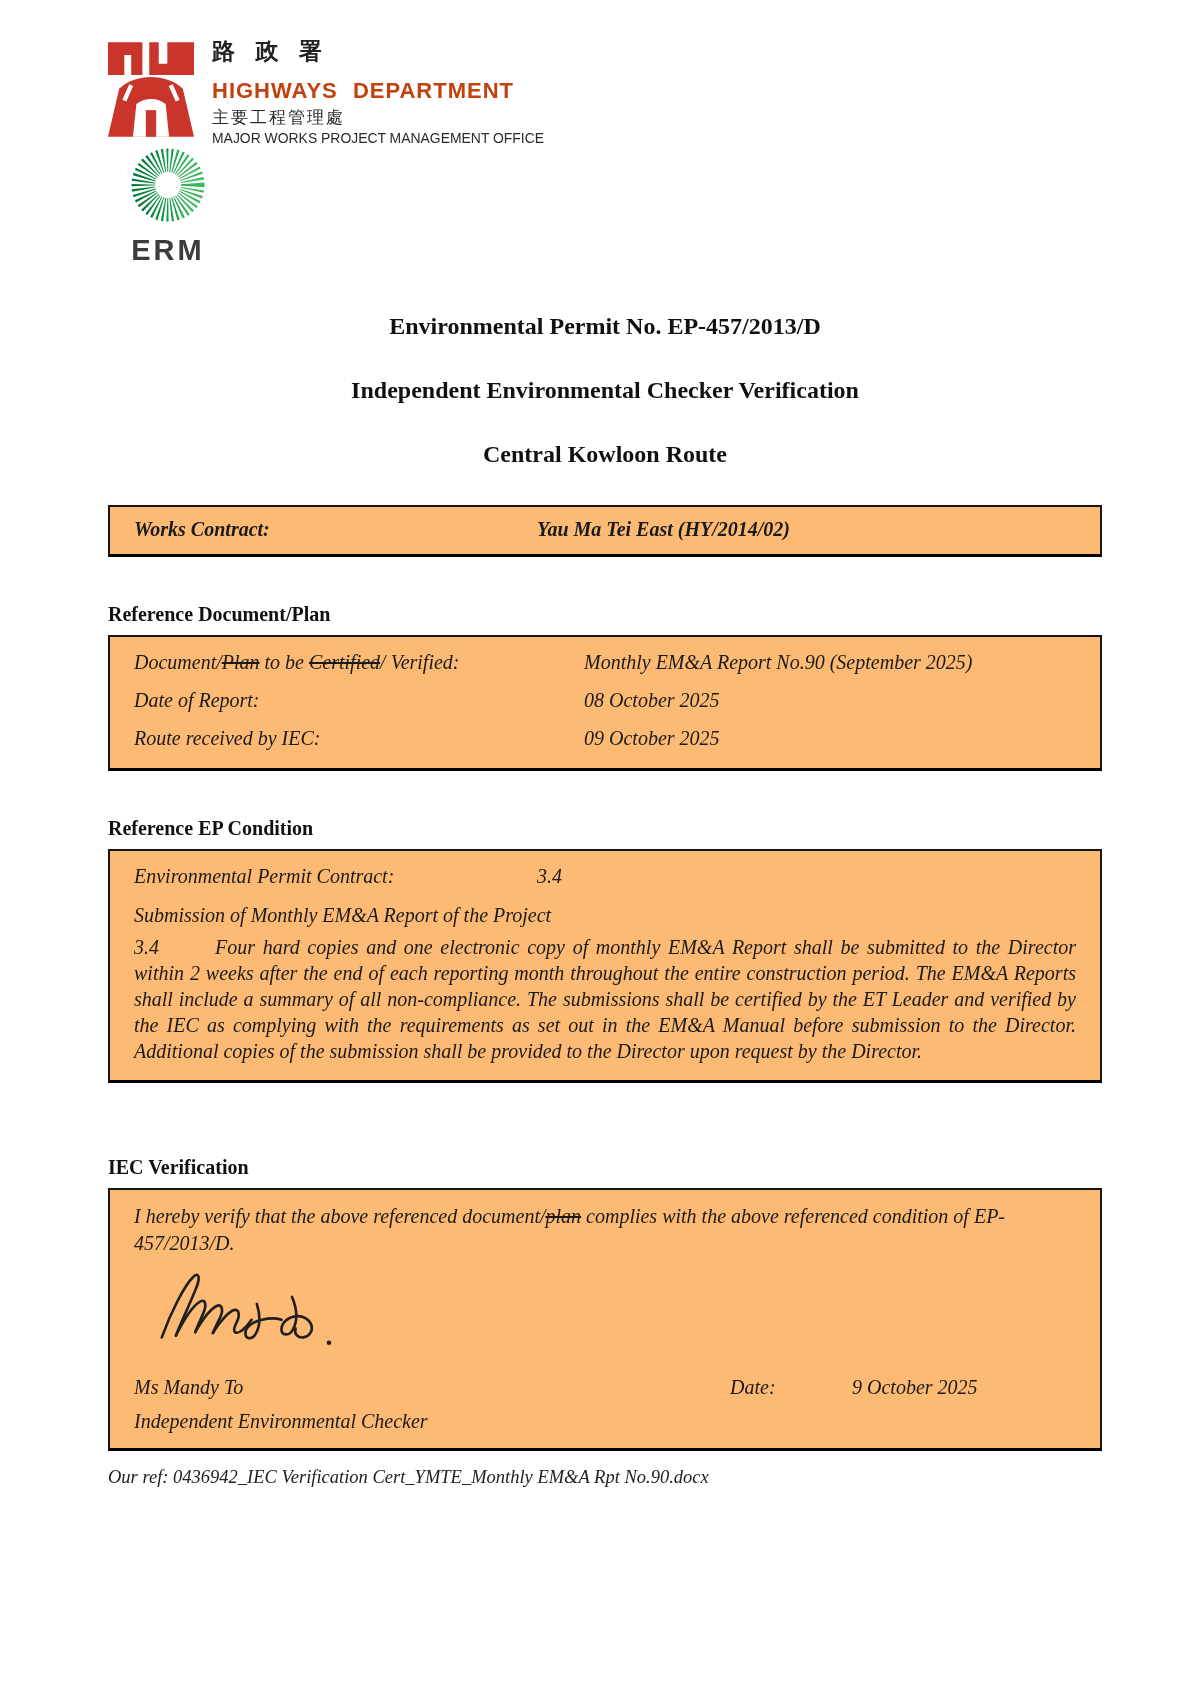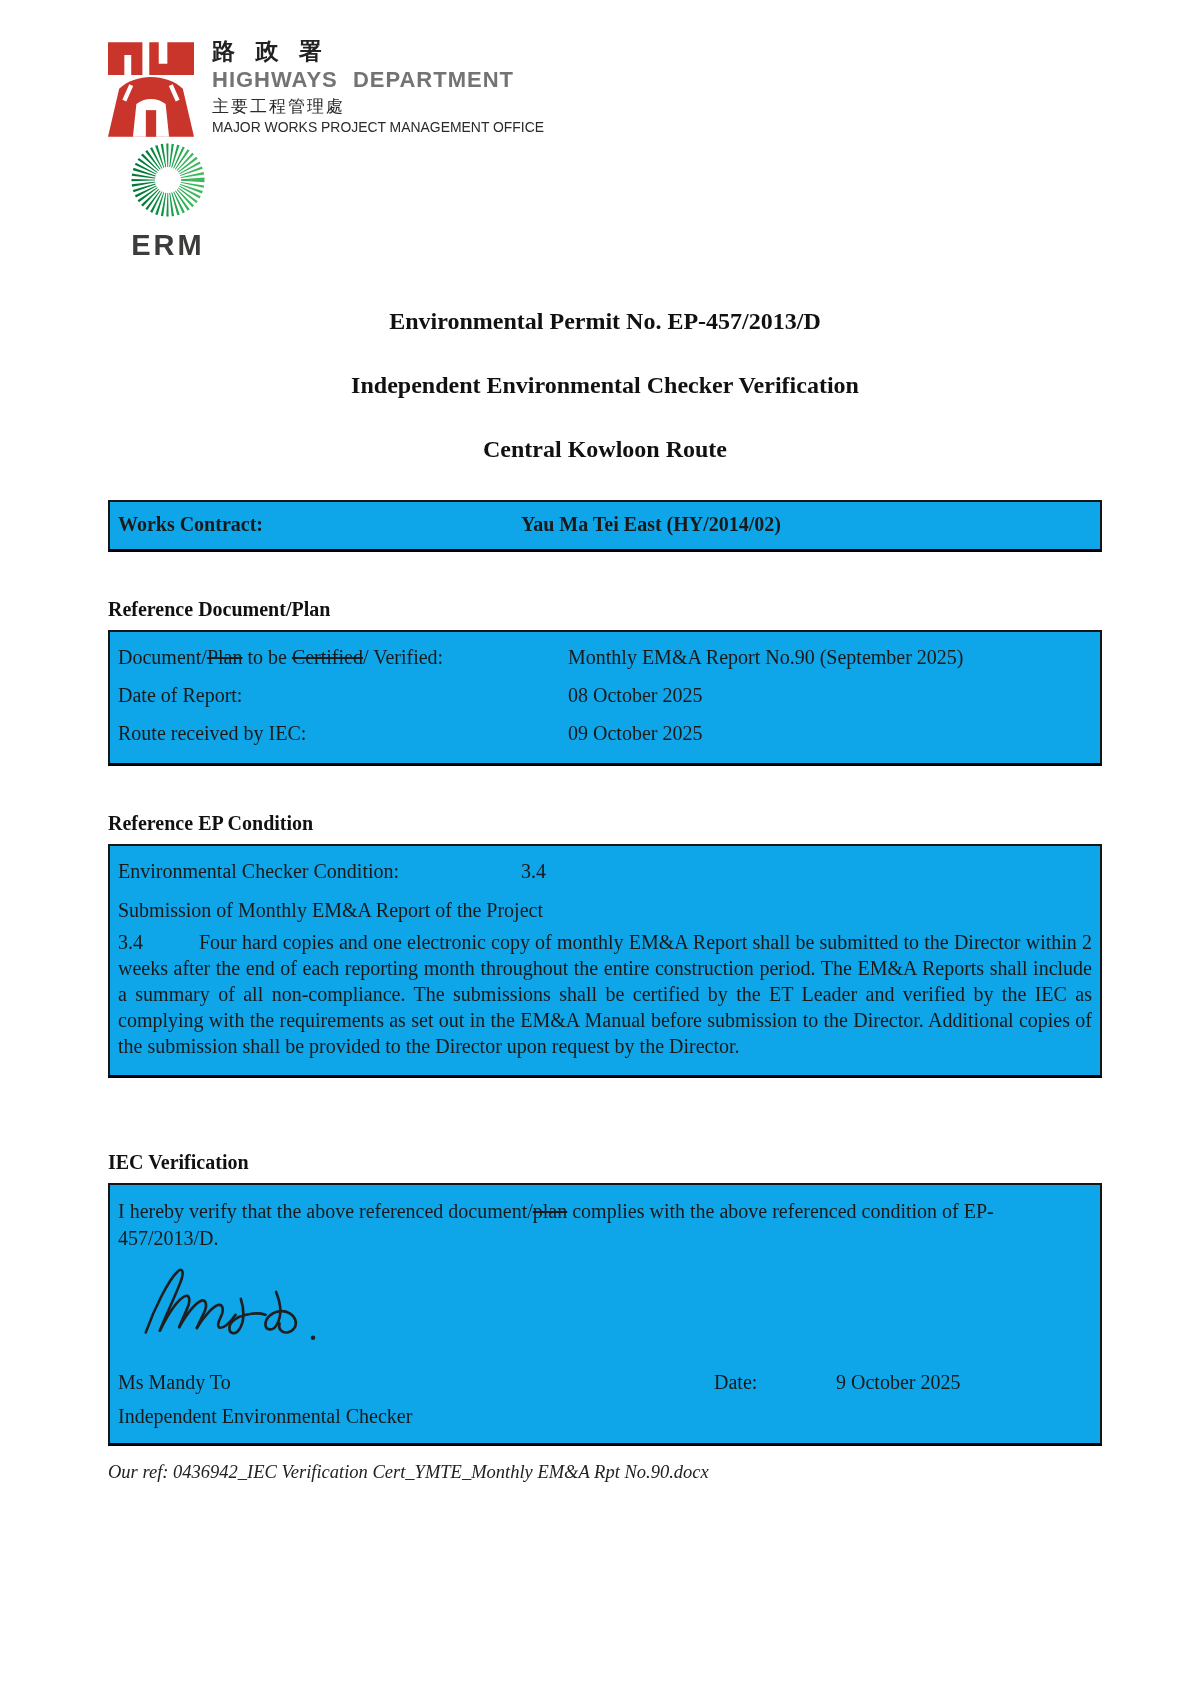--- a/index.html
+++ b/index.html
@@ -20,37 +20,38 @@
     width:1191px;height:1685px;
     padding:30px 89px 0 108px;
     overflow:hidden;
   }
   
   .header{display:flex;justify-content:space-between;align-items:flex-start;flex-direction:column;}
   .hd-block{display:flex;gap:18px;align-items:flex-start;}
   .hd-icon{margin-top:12px;flex:0 0 auto;}
   .hd-text{font-family:"Liberation Sans","DejaVu Sans",sans-serif;line-height:1.15;margin-top:8px;}
   .hd-cn-name{font-size:23px;font-weight:bold;letter-spacing:7px;color:#222;}
-  .hd-en-name{font-size:22px;font-weight:bold;letter-spacing:1px;word-spacing:8px;color:#737373;margin-top:3px;}
+  .hd-en-name{font-size:22px;font-weight:bold;letter-spacing:1px;word-spacing:8px;color:#c2410c;margin-top:14px;}
   .hd-cn-office{font-size:17px;color:#2a2a2a;margin-top:4px;letter-spacing:2px;}
   .hd-en-office{font-size:14.5px;color:#2a2a2a;margin-top:3px;transform:scaleX(.96);transform-origin:left;}
   .erm-block{display:flex;flex-direction:column;align-items:center;width:120px;margin-top:-4px;}
   .erm-label{font-family:"Liberation Sans","DejaVu Sans",sans-serif;font-size:29px;font-weight:700;
              color:#3C3C3B;letter-spacing:3px;margin-top:2px;}
   
   .title{ text-align:center;font-weight:bold;font-size:24px;color:#111;}
   .title-1{margin-top:46px;}
   .title-2{margin-top:37px;}
   .title-3{margin-top:37px;}
   
   .box{
     border:2px solid #151515;
     border-bottom:3px solid #000;
-    padding:0 8px;
-    background:#0ea5e9;
+    padding:0 24px;
+    background:#fdba74;
+    font-style:italic;
   }
   .section-heading{font-weight:bold;font-size:20px;margin:46px 0 9px 0;color:#111;}
   .row{display:grid;grid-template-columns:403px 1fr;align-items:baseline;}
   .works-box{margin-top:37px;padding-top:11px;padding-bottom:13px;}
   .works-box .row{font-weight:bold;}
   .refdoc-box{padding-top:14px;padding-bottom:18px;}
   .refdoc-box .row{padding-top:0;margin-top:0;gap:47px;}
   .refdoc-box .row + .row{margin-top:15px;}
   .strike{text-decoration:line-through;}
   .part{white-space:pre-wrap;}
@@ -138,21 +139,21 @@
     </div>
     <div class="row">
       <span>Route received by IEC:</span>
       <span>09 October 2025</span>
     </div>
   </div>
 
   <div class="section-heading">Reference EP Condition</div>
   <div class="box refep-box">
     <div class="row">
-      <span>Environmental Checker Condition:</span>
+      <span>Environmental Permit Contract:</span>
       <span>3.4</span>
     </div>
     <div class="refep-subtitle">Submission of Monthly EM&amp;A Report of the Project</div>
     <div class="clause">
       <span class="clause-no">3.4</span><span class="clause-gap"></span><span>Four hard copies and one electronic copy of monthly EM&amp;A Report shall be submitted to the Director within 2 weeks after the end of each reporting month throughout the entire construction period. The EM&amp;A Reports shall include a summary of all non-compliance. The submissions shall be certified by the ET Leader and verified by the IEC as complying with the requirements as set out in the EM&amp;A Manual before submission to the Director. Additional copies of the submission shall be provided to the Director upon request by the Director.</span>
     </div>
   </div>
 
   <div class="section-heading iec-heading">IEC Verification</div>
   <div class="box iec-box">

